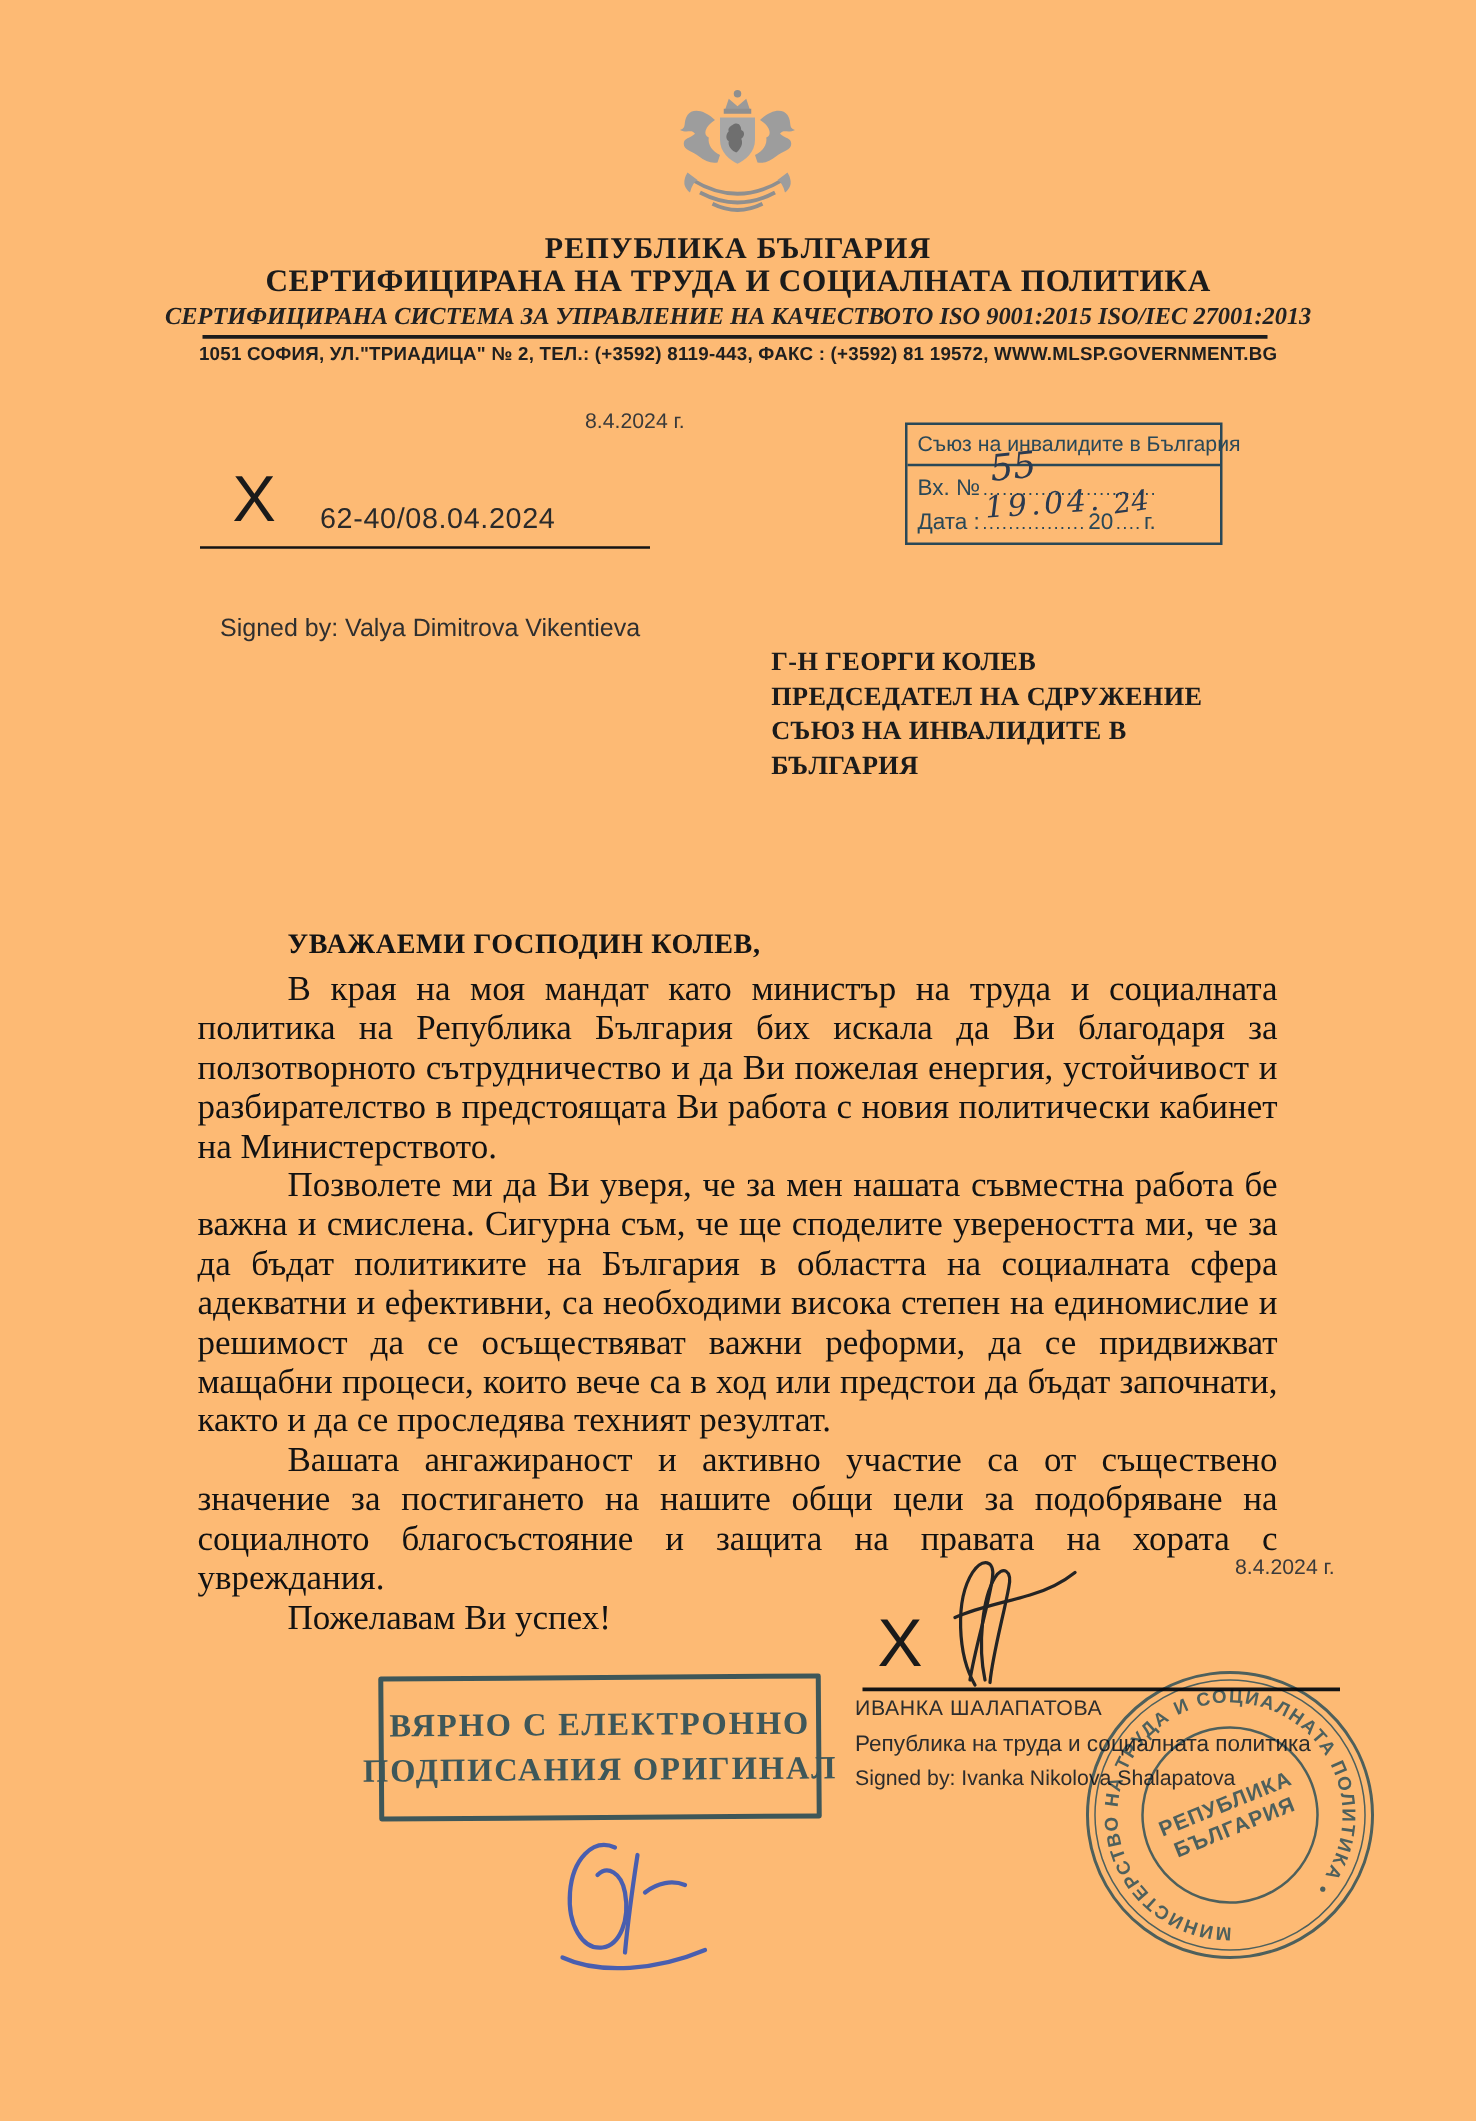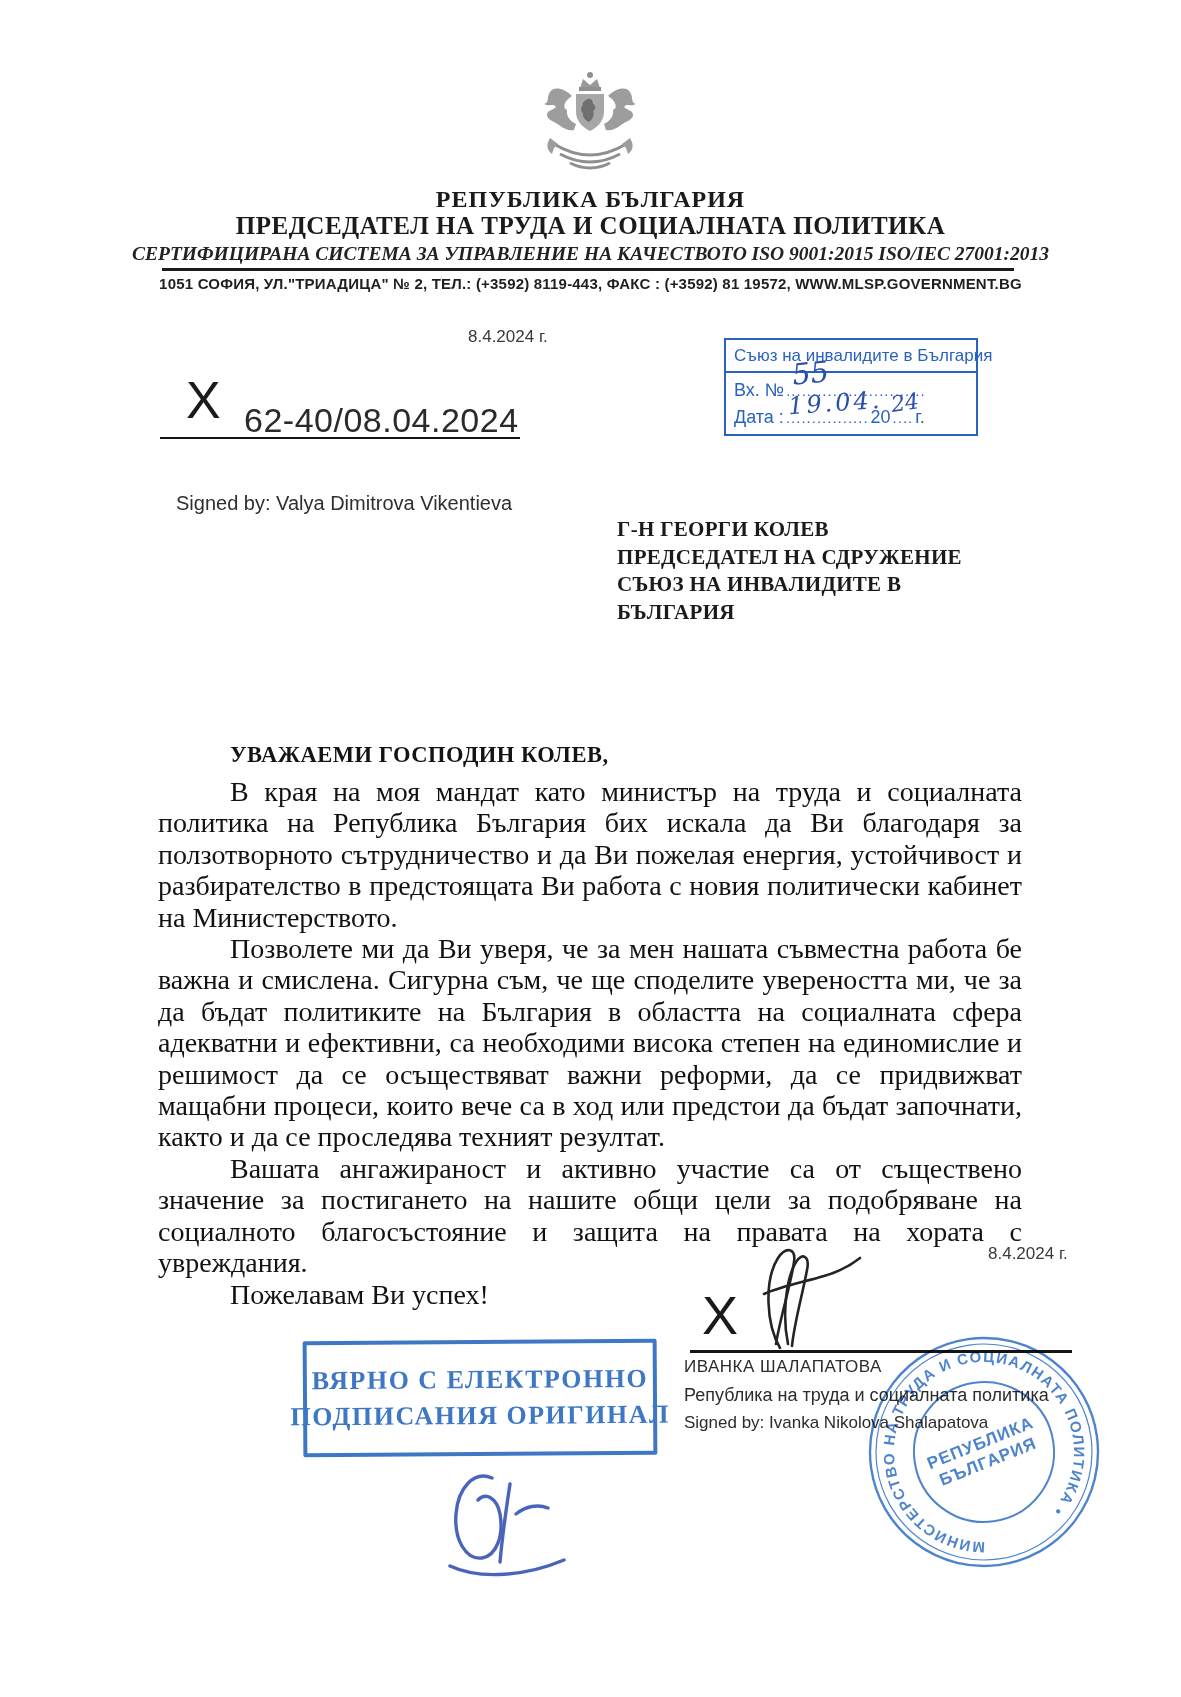--- a/index.html
+++ b/index.html
@@ -1,32 +1,32 @@
 <!DOCTYPE html>
 <html><head>
 <meta charset="utf-8">
 <style>
   html,body{margin:0;padding:0;background:#e9e9e7;}
   .page{
     position:relative;width:1181px;height:1697px;margin:0 auto;
-    background:#ffffff;overflow:hidden;
+    background:#fdba74;overflow:hidden;
     font-family:"Liberation Serif", serif;color:#161616;
   }
   .abs{position:absolute;}
   .center{left:0;width:100%;text-align:center;}
   
   .h-country{top:186px;font-size:24px;font-weight:bold;letter-spacing:1px;color:#1b1b1b;}
   .h-ministry{top:212px;font-size:25px;font-weight:bold;letter-spacing:.5px;color:#1b1b1b;}
   .h-cert{top:243px;font-size:19.5px;font-style:italic;font-weight:bold;color:#222;}
   .h-rule{top:268px;left:162px;width:852px;height:3px;background:#1c1c1c;}
   .h-address{top:275px;font-size:15px;font-weight:bold;font-family:"Liberation Sans",sans-serif;color:#1f1f1f;letter-spacing:.2px;}
   
   .date-top{left:468px;top:327px;font-size:17px;font-family:"Liberation Sans",sans-serif;color:#3a3a3a;}
   .ref-x{left:186px;top:374px;font-size:52px;line-height:52px;font-family:"Liberation Sans",sans-serif;color:#1a1a1a;}
-  .ref-num{left:244px;top:401px;font-size:34px;font-family:"Liberation Sans",sans-serif;color:#2a2a2a;letter-spacing:.5px;}
+  .ref-num{left:256px;top:401px;font-size:23px;font-family:"Liberation Sans",sans-serif;color:#2a2a2a;letter-spacing:.5px;}
   .ref-line{top:437px;left:160px;width:360px;height:2px;background:#141414;}
   .signed1{left:176px;top:492px;font-size:20px;font-family:"Liberation Sans",sans-serif;color:#2f2f2f;}
   
   .stamp-box{left:676px;top:338px;width:250px;border:2px solid #2a62c0;color:#2a62c0;
     font-family:"Liberation Sans",sans-serif;mix-blend-mode:multiply;margin-left:48px;}
   .sb-title{font-size:17px;padding:6px 6px 5px 8px;border-bottom:2px solid #2a62c0;white-space:nowrap;}
   .sb-row{display:flex;padding:7px 6px 4px 8px;font-size:18px;position:relative;}
   .sb-row2{padding-top:2px;padding-bottom:6px;}
   .sb-label{white-space:nowrap;}
   .sb-dots-wrap{position:relative;margin:0 2px;}
@@ -80,21 +80,21 @@
       <path d="M40 88 q30 16 60 0"></path>
       <path d="M50 97 q20 10 40 0"></path>
     </g>
     <g fill="#9d9d9d">
       <path d="M30 72 q-6 10 2 16 q2 -8 6 -10 z"></path>
       <path d="M110 72 q6 10 -2 16 q-2 -8 -6 -10 z"></path>
     </g>
   </svg>
 
   <div class="abs center h-country">РЕПУБЛИКА БЪЛГАРИЯ</div>
-  <div class="abs center h-ministry">ПРЕДСЕДАТЕЛ НА ТРУДА И СОЦИАЛНАТА ПОЛИТИКА</div>
+  <div class="abs center h-ministry">СЕРТИФИЦИРАНА НА ТРУДА И СОЦИАЛНАТА ПОЛИТИКА</div>
   <div class="abs center h-cert">СЕРТИФИЦИРАНА СИСТЕМА ЗА УПРАВЛЕНИЕ НА КАЧЕСТВОТО  ISO 9001:2015   ISO/IEC 27001:2013</div>
   <div class="abs h-rule"></div>
   <div class="abs center h-address">1051 СОФИЯ, УЛ."ТРИАДИЦА" № 2, ТЕЛ.: (+3592) 8119-443, ФАКС : (+3592) 81 19572, WWW.MLSP.GOVERNMENT.BG</div>
 
   <div class="abs date-top">8.4.2024 г.</div>
   <div class="abs ref-x">X</div>
   <div class="abs ref-num">62-40/08.04.2024</div>
   <div class="abs ref-line"></div>
   <div class="abs signed1">Signed by: Valya Dimitrova Vikentieva</div>
 

